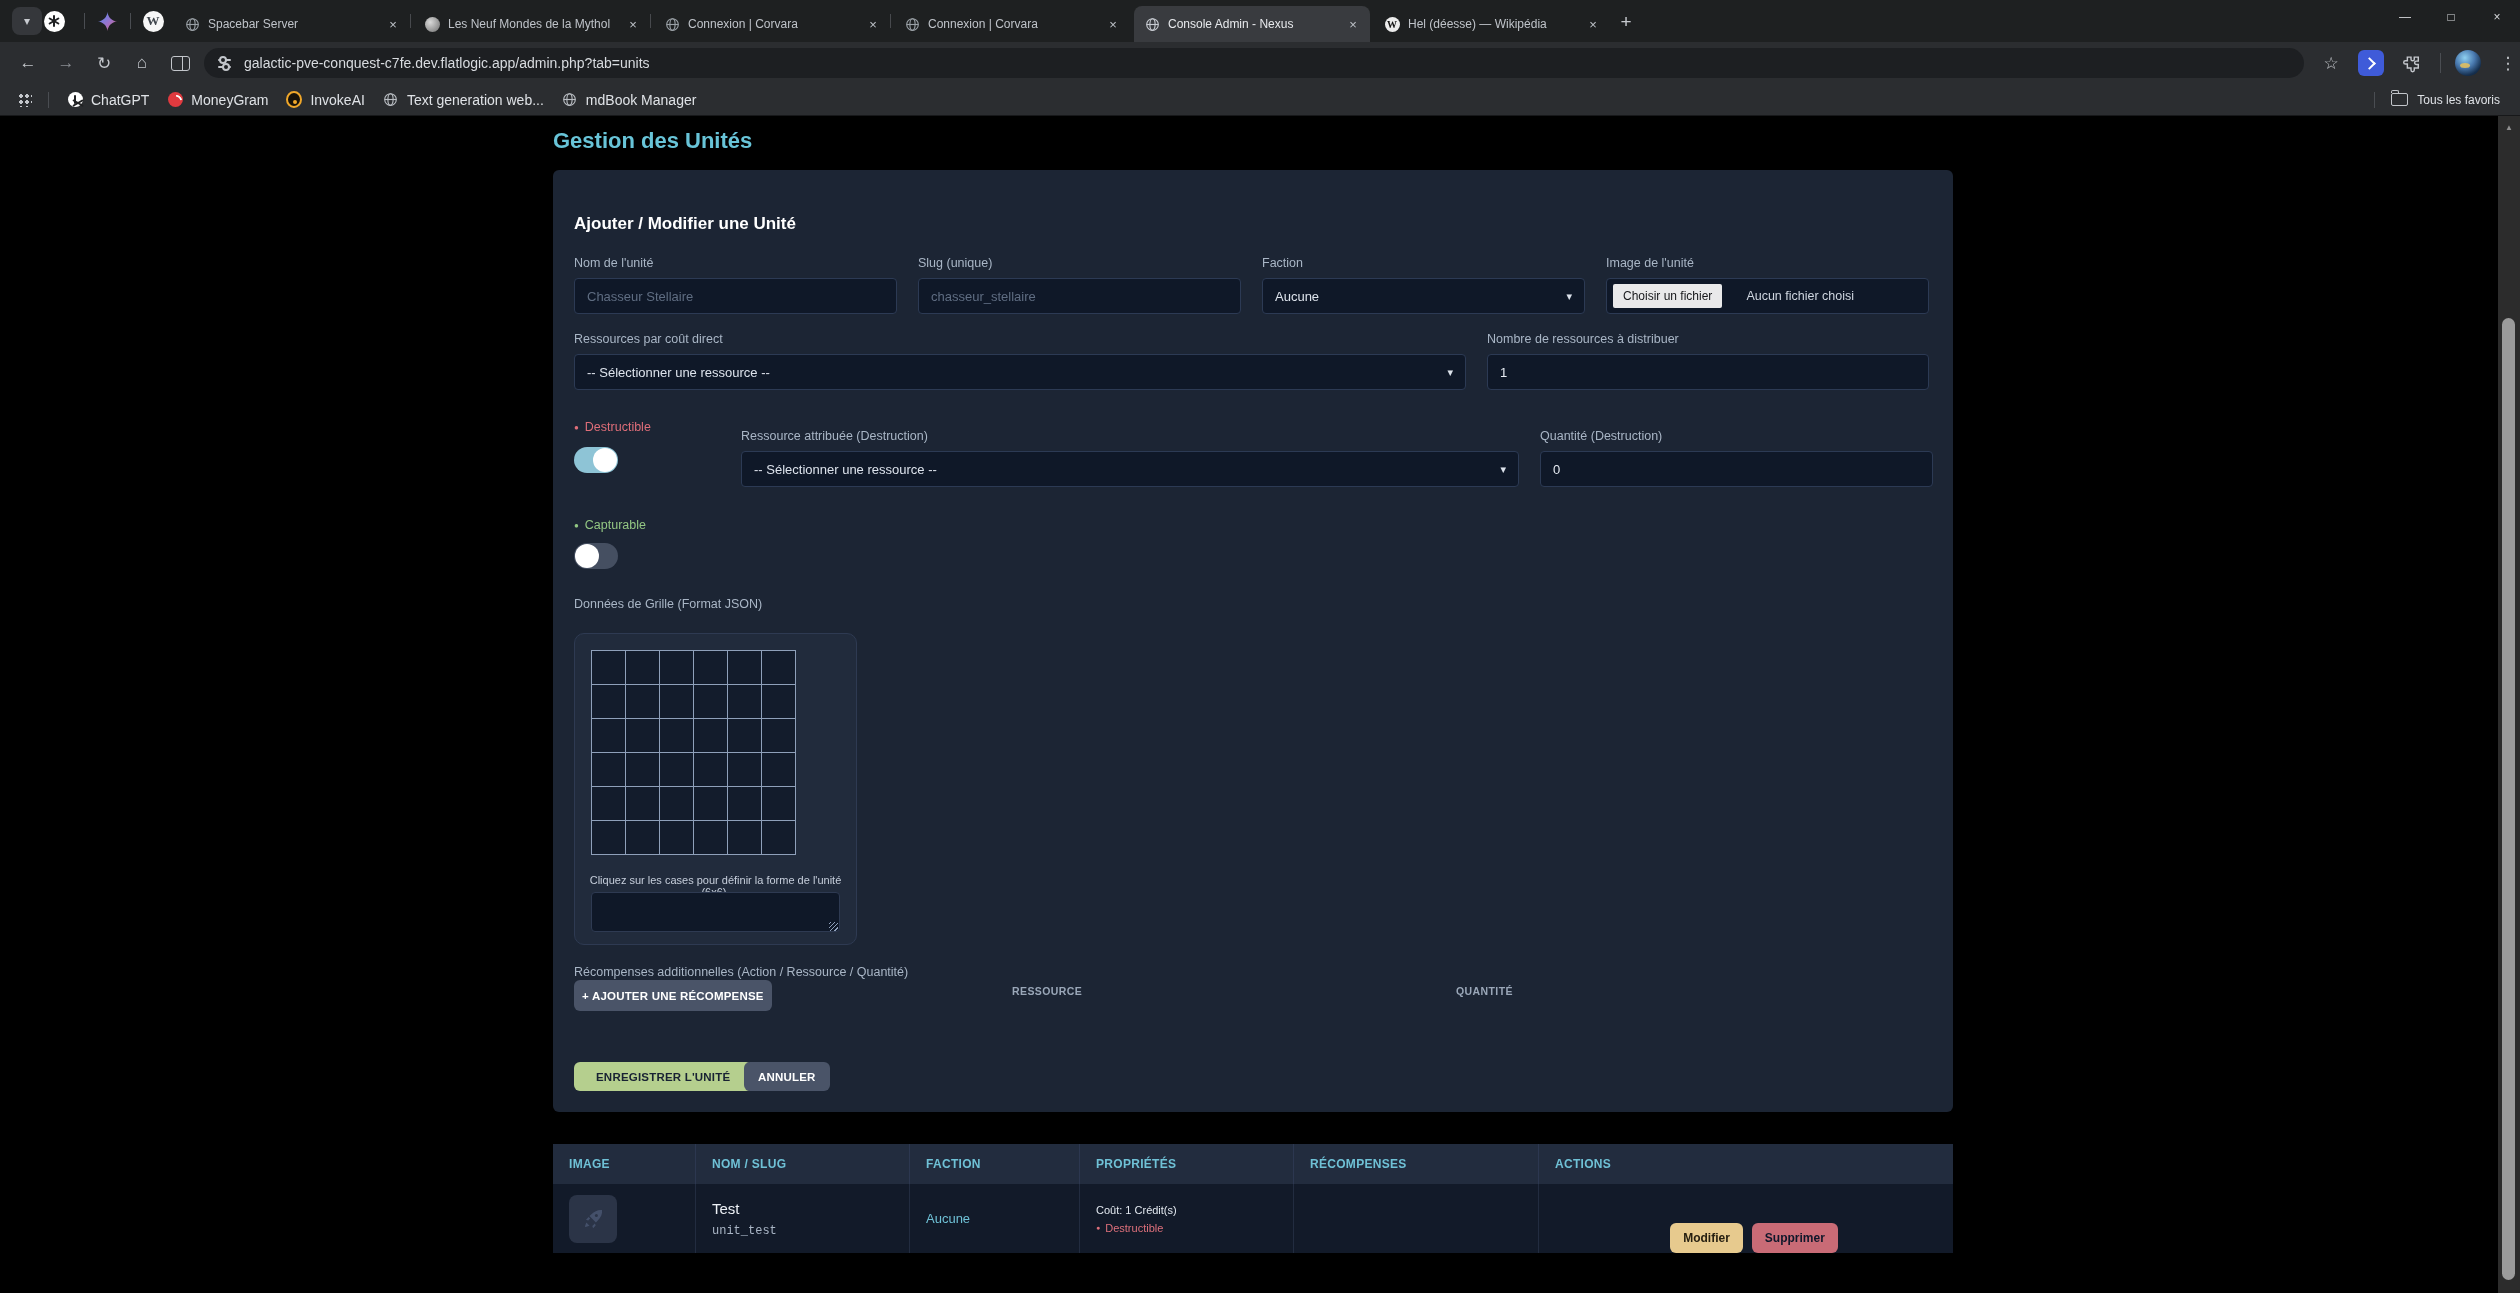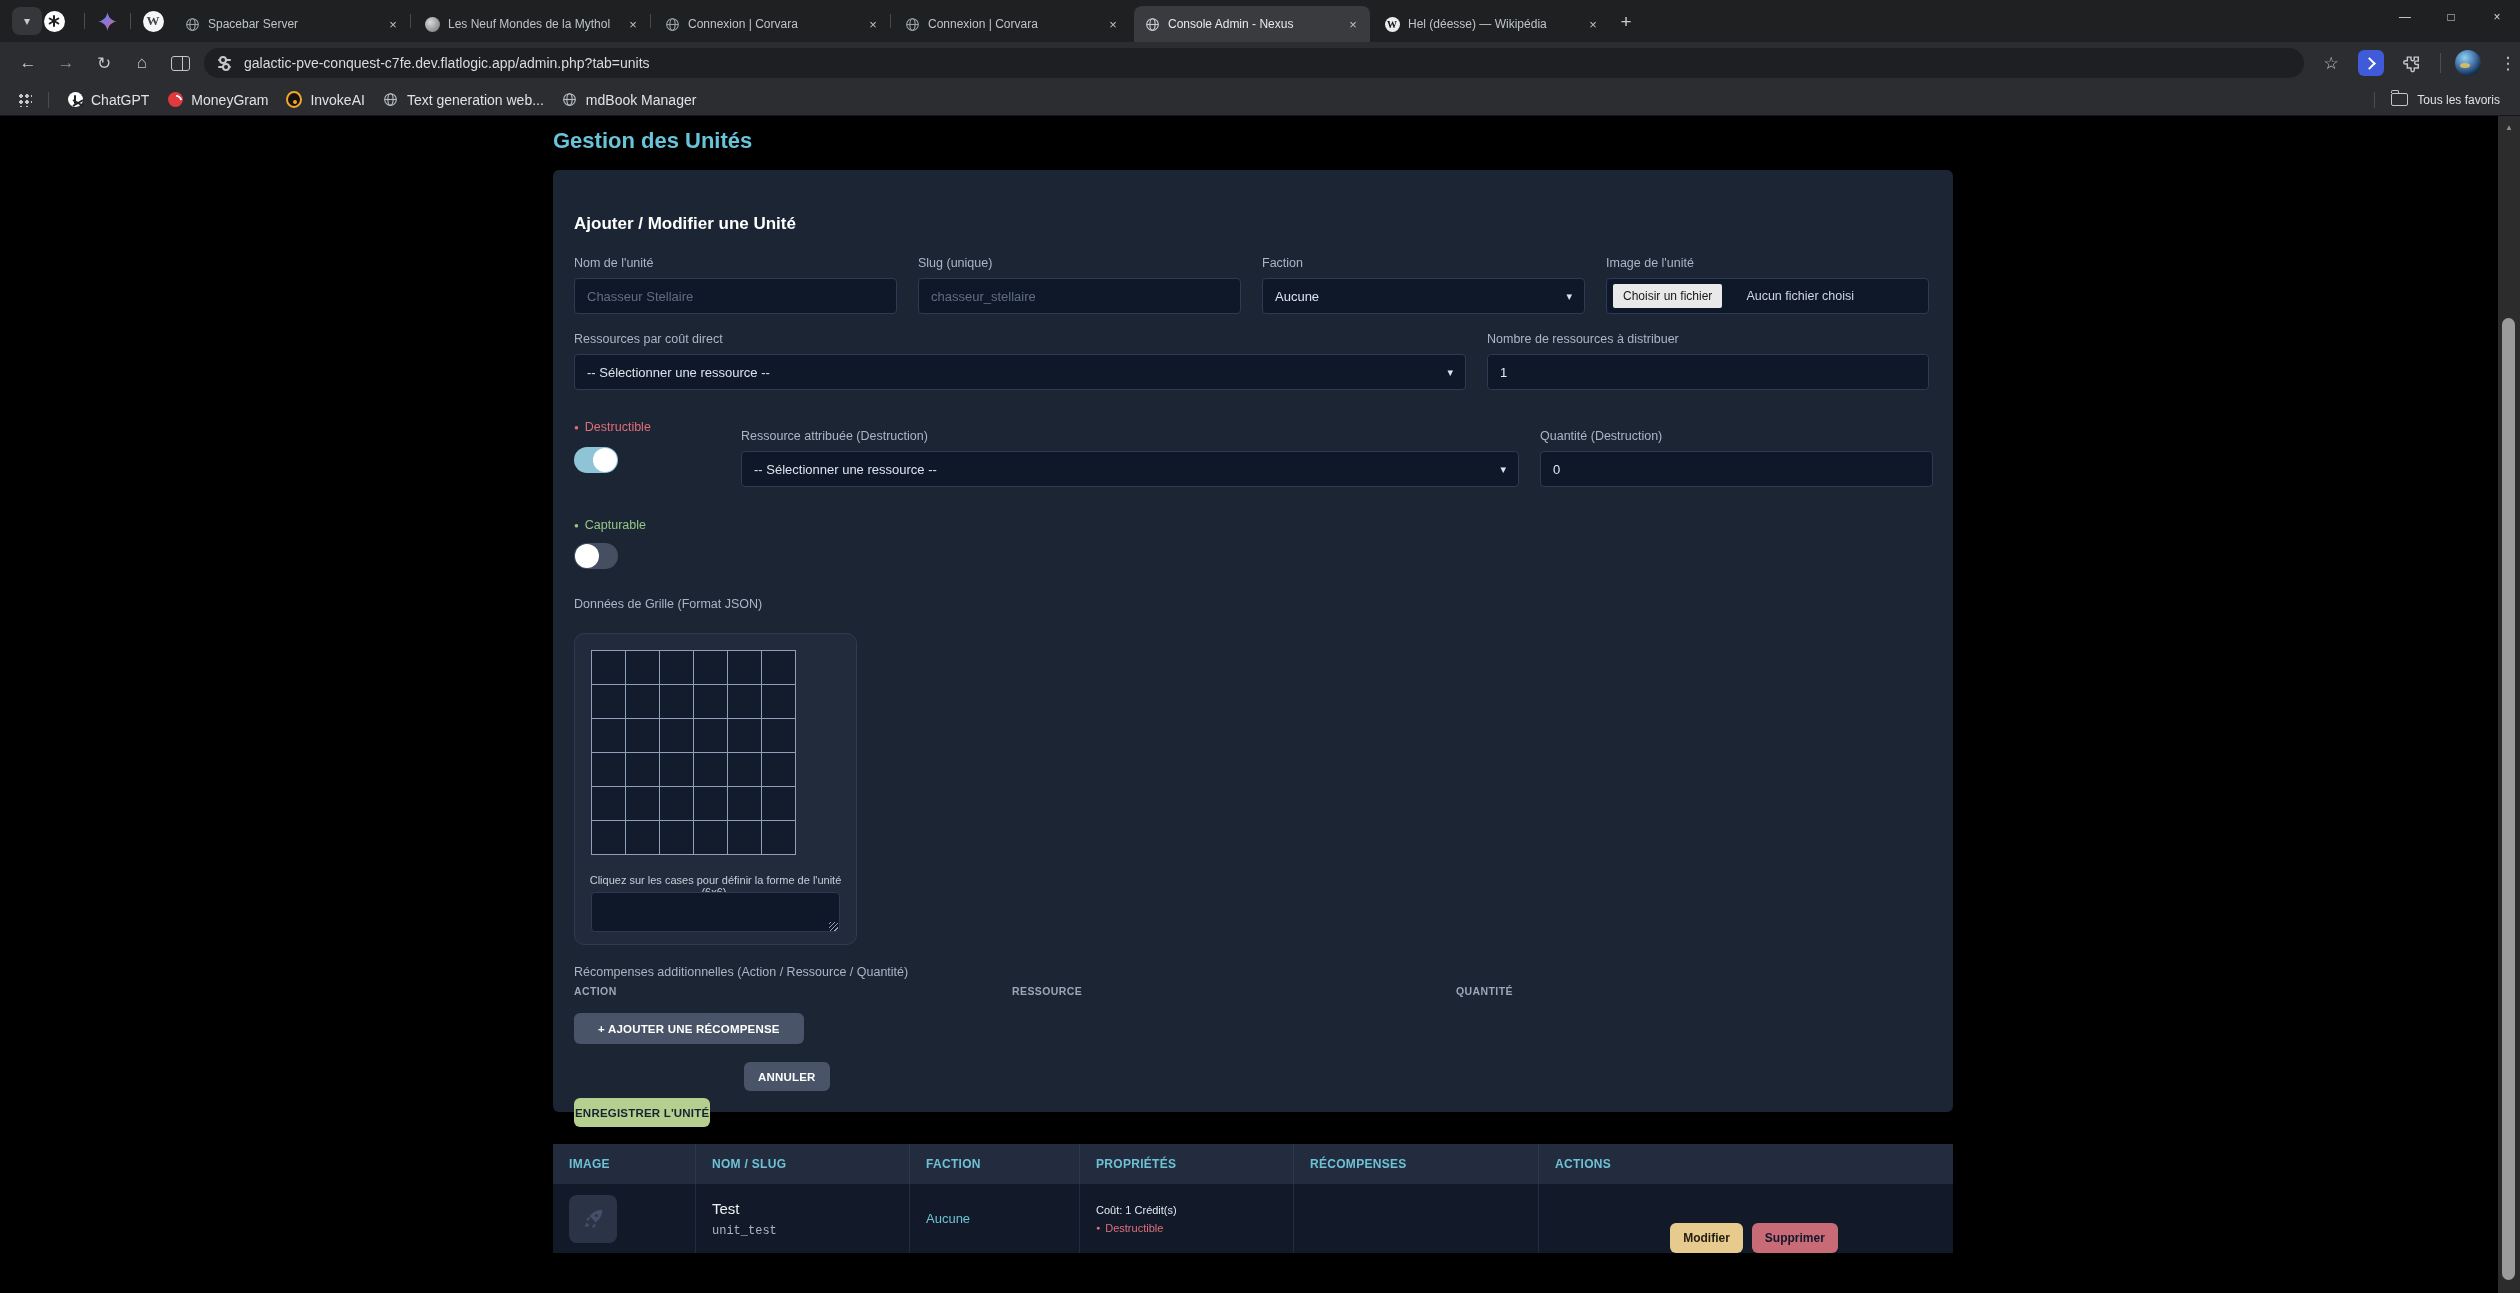--- a/index.html
+++ b/index.html
@@ -437,23 +437,23 @@
           </div>
         <div class="gcaption">Cliquez sur les cases pour définir la forme de l'unité (6x6).</div>
         <textarea class="gta" style=""></textarea>
         <span class="rz"></span>
       </div>
 
       <div class="plainlabel" style="left:21px;top:795px;">Récompenses additionnelles (Action / Ressource / Quantité)</div>
       <div class="rhdr" style="left:21px;">ACTION</div>
       <div class="rhdr" style="left:459px;">RESSOURCE</div>
       <div class="rhdr" style="left:903px;">QUANTITÉ</div>
-      <div class="btn btn-gray" style="left:21px;top:843px;height:31px;padding:0 24px;">+ AJOUTER UNE RÉCOMPENSE</div>
-
-      <div class="btn btn-green" style="left:21px;top:892px;height:29px;padding:0 1px;margin-top:36px;">ENREGISTRER L'UNITÉ</div>
+      <div class="btn btn-gray" style="left:21px;top:810px;height:31px;padding:0 8px;">+ AJOUTER UNE RÉCOMPENSE</div>
+
+      <div class="btn btn-green" style="left:21px;top:892px;height:29px;padding:0 22px;">ENREGISTRER L'UNITÉ</div>
       <div class="btn btn-gray" style="left:191px;top:892px;height:29px;padding:0 14px;">ANNULER</div>
     </div>
 
     <div class="utable">
       <div class="thead">
         <div class="th">IMAGE</div>
         <div class="th">NOM / SLUG</div>
         <div class="th">FACTION</div>
         <div class="th">PROPRIÉTÉS</div>
         <div class="th">RÉCOMPENSES</div>

